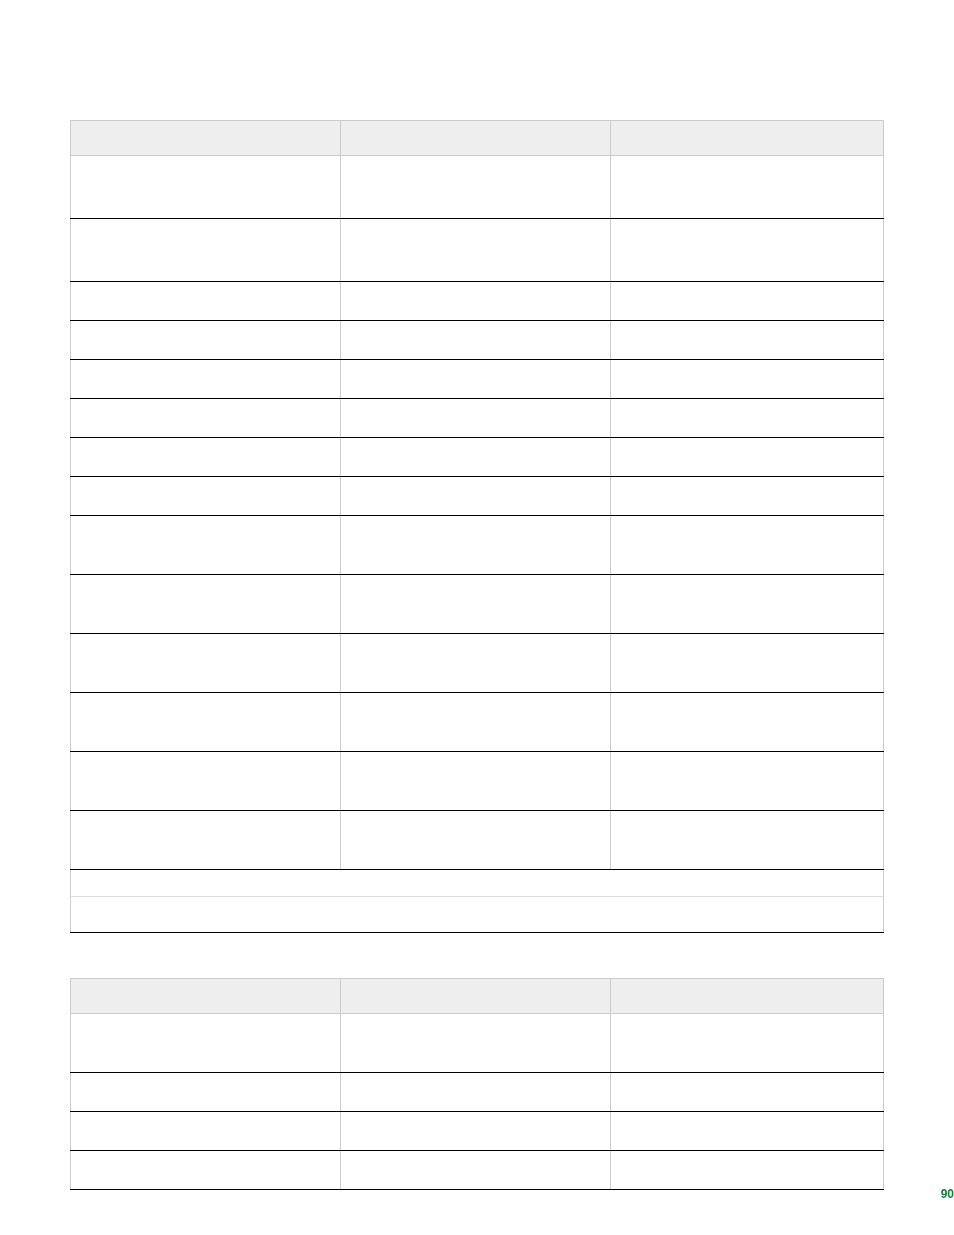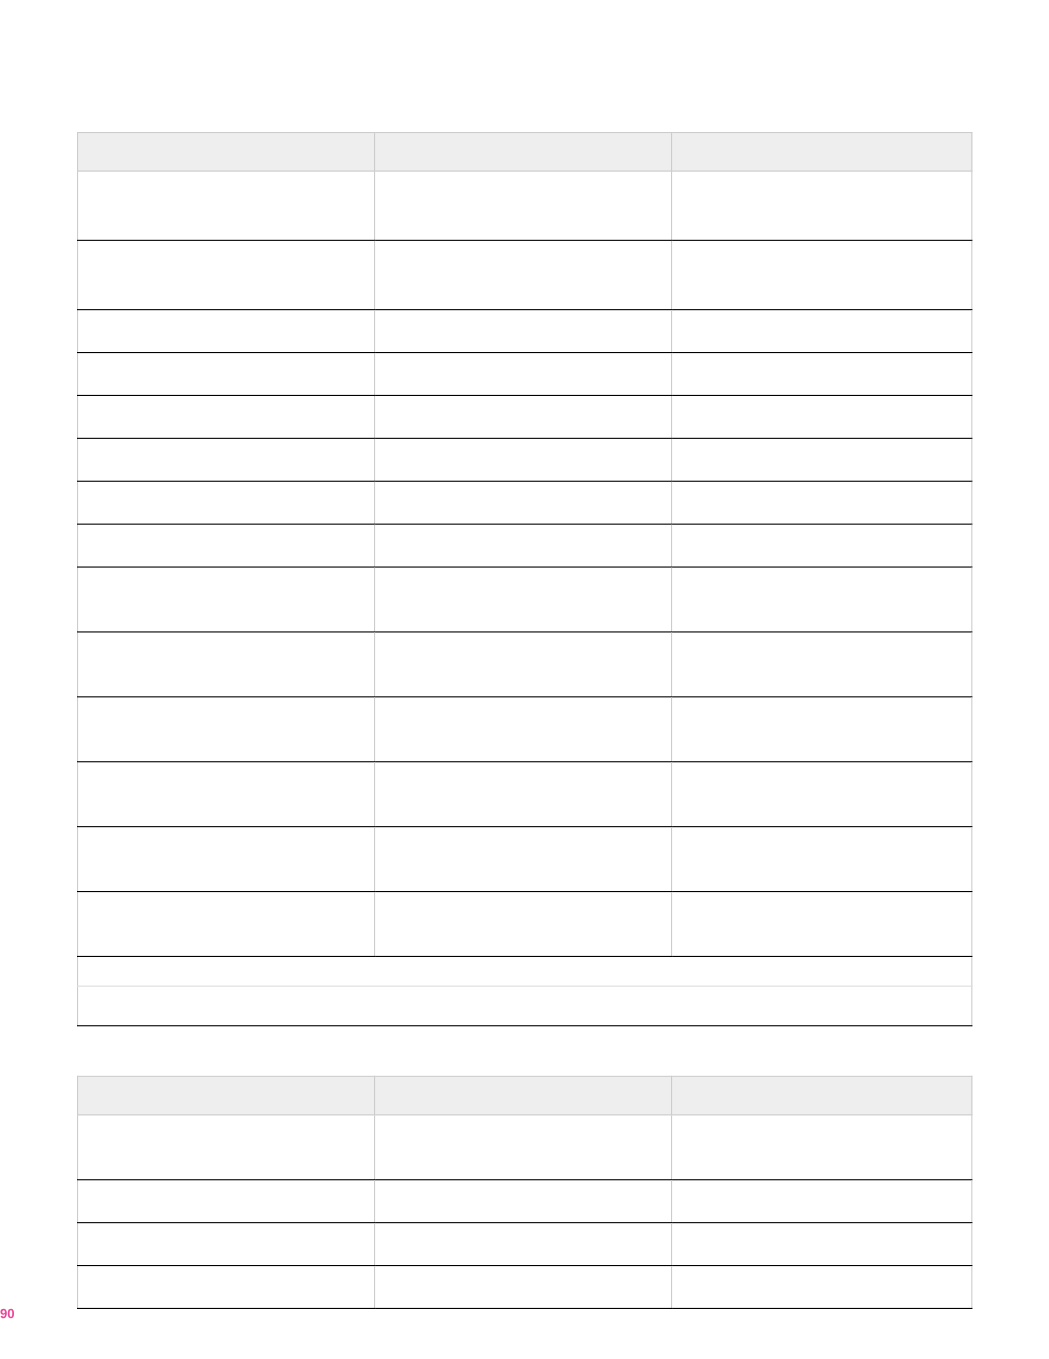--- a/index.html
+++ b/index.html
@@ -73,24 +73,24 @@
     position: absolute;
     left: 70px;
     right: 70px;
     top: 978px;
   }
   .page-number {
     position: absolute;
     left: 0;
     right: 0;
     bottom: 34px;
-    text-align: left;
+    text-align: right;
     font-size: 12px;
     font-weight: bold;
-    color: #ec4899;
+    color: #15803d;
   }
   
   .h-tall  { height: 54px; }
   .h-med   { height: 50px; }
   .h-short { height: 30px; }
 </style>
 </head>
 <body>
 
 <div class="page">

